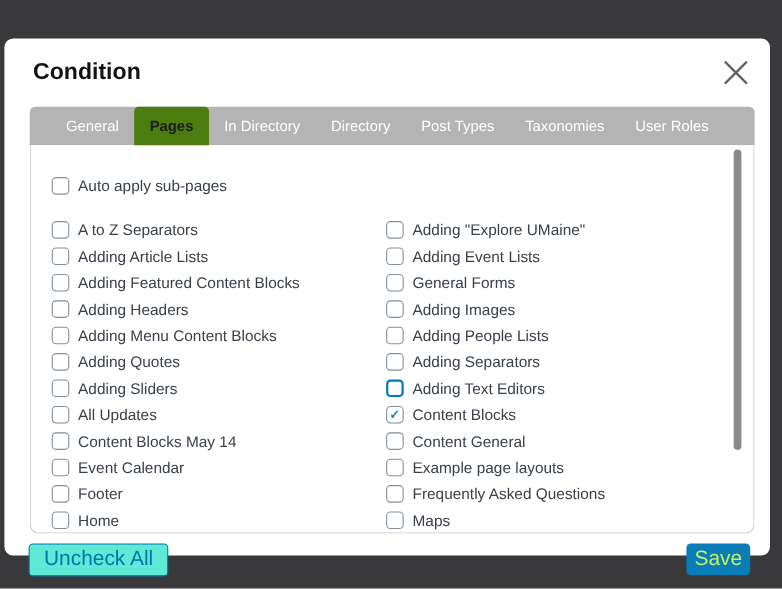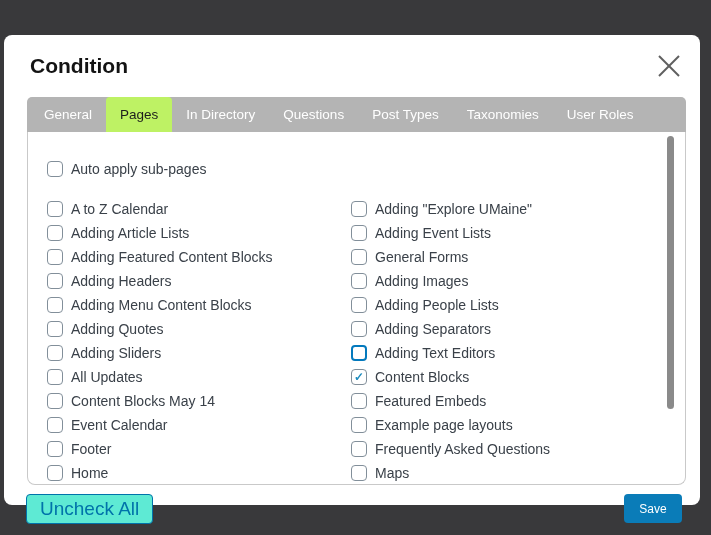--- a/index.html
+++ b/index.html
@@ -16,29 +16,29 @@
     position:absolute;left:26px;top:19px;
     font-size:21px;font-weight:bold;color:#131313;
   }
   .close-btn{
     position:absolute;top:12px;right:12px;width:38px;height:38px;
     background:none;border:none;padding:0;cursor:pointer;
   }
   .tabbar{
     position:absolute;left:23px;top:62px;width:659px;height:35px;
     background:#b4b4b4;border-radius:5px 5px 0 0;
-    display:flex;align-items:flex-start;padding-left:3px;box-sizing:border-box;
+    display:flex;align-items:flex-start;padding-left:19px;box-sizing:border-box;
   }
   .tab{
     height:35px;line-height:35px;padding:0 14px;
     color:#ffffff;font-size:13.5px;white-space:nowrap;cursor:pointer;
   }
   .tab.active{
-    background:#bef264;color:#1c1c1c;border-radius:4px 4px 0 0;
-    height:41px;font-weight:normal;
+    background:#4d7c0f;color:#1c1c1c;border-radius:4px 4px 0 0;
+    height:41px;font-weight:bold;
   }
   .panel{
     position:absolute;left:23px;top:97px;width:659px;height:353px;
     border:1px solid #c9c9c9;border-top:none;border-radius:0 0 8px 8px;
     box-sizing:border-box;padding:25px 48px 0 19px;overflow:hidden;
     background:#fff;
   }
   .scroll-thumb{
     position:absolute;right:11px;top:4px;width:7px;height:273px;
     background:#8a8a8a;border-radius:4px;
@@ -58,21 +58,21 @@
   .cb.focused{border:2px solid #0379bd;}
   .cb-label{font-size:14px;color:#3a4149;}
   .footer-btn{cursor:pointer;font-family:"Liberation Sans", sans-serif;}
   .uncheck-all{
     position:absolute;left:22px;top:459px;height:30px;padding:0 13px;
     font-size:19px;color:#0073aa;background:#5eead4;
     border:1px solid #0073aa;border-radius:4px;
   }
   .save{
     position:absolute;left:620px;top:459px;width:58px;height:29px;
-    font-size:12px;color:#ffffff;background:#0a7cb8;
+    font-size:19px;color:#bef264;background:#0a7cb8;
     border:none;border-radius:4px;
   }
 </style>
 </head>
 <body>
 
 <div class="modal">
 
   <div class="title">Condition</div>
 
@@ -82,38 +82,38 @@
         <line x1="9" y1="9" x2="29" y2="29" stroke="#5f5f5f" stroke-width="2"></line>
         <line x1="29" y1="9" x2="9" y2="29" stroke="#5f5f5f" stroke-width="2"></line>
       </svg>
     </span>
   </button>
 
   <div class="tabbar" id="tabbar">
       <div class="tab">General</div>
       <div class="tab active">Pages</div>
       <div class="tab">In Directory</div>
-      <div class="tab">Questions</div>
+      <div class="tab">Directory</div>
       <div class="tab">Post Types</div>
       <div class="tab">Taxonomies</div>
       <div class="tab">User Roles</div>
     </div>
 
   <div class="panel">
     <div id="auto-row">
         <div class="row auto-row">
           <span class="cb"></span>
           <span class="cb-label">Auto apply sub-pages</span>
         </div>
       </div>
     <div class="columns">
       <div class="col-left" id="col-left">
           <div class="row">
             <span class="cb"></span>
-            <span class="cb-label">A to Z Calendar</span>
+            <span class="cb-label">A to Z Separators</span>
           </div>
           <div class="row">
             <span class="cb"></span>
             <span class="cb-label">Adding Article Lists</span>
           </div>
           <div class="row">
             <span class="cb"></span>
             <span class="cb-label">Adding Featured Content Blocks</span>
           </div>
           <div class="row">
@@ -181,21 +181,21 @@
           <div class="row">
             <span class="cb focused"></span>
             <span class="cb-label">Adding Text Editors</span>
           </div>
           <div class="row">
             <span class="cb checked">✓</span>
             <span class="cb-label">Content Blocks</span>
           </div>
           <div class="row">
             <span class="cb"></span>
-            <span class="cb-label">Featured Embeds</span>
+            <span class="cb-label">Content General</span>
           </div>
           <div class="row">
             <span class="cb"></span>
             <span class="cb-label">Example page layouts</span>
           </div>
           <div class="row">
             <span class="cb"></span>
             <span class="cb-label">Frequently Asked Questions</span>
           </div>
           <div class="row">

